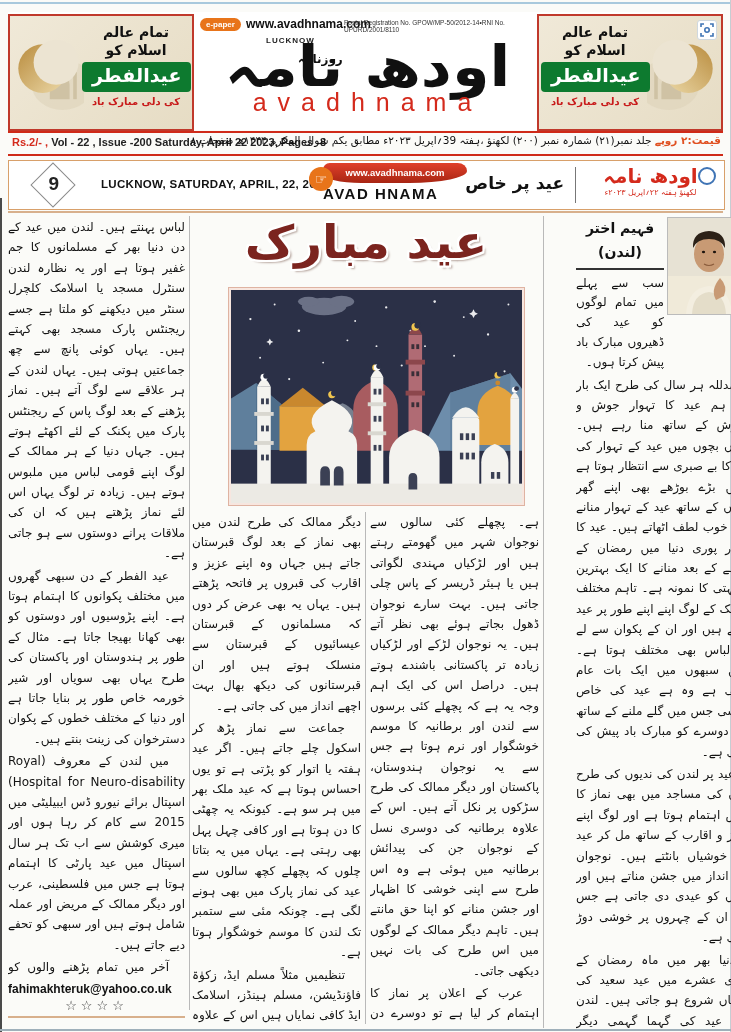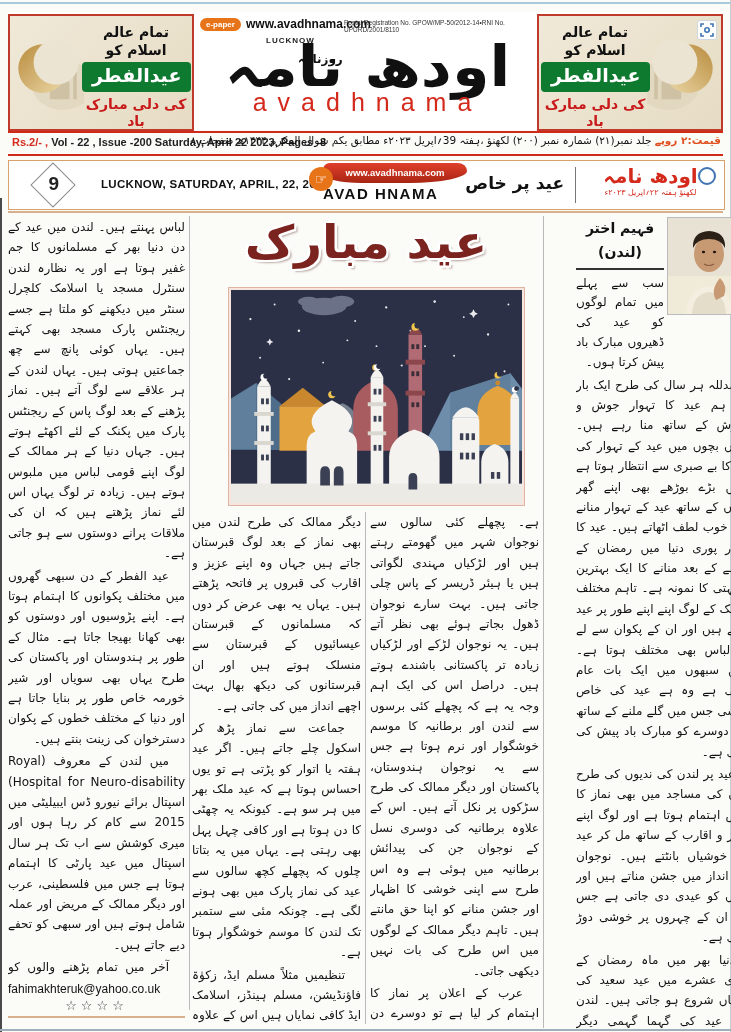--- a/index.html
+++ b/index.html
@@ -20,21 +20,21 @@
   .eid-panel.left{left:0;}
   .eid-panel.right{right:0;}
   .crescent-wrap{position:absolute;top:4px;width:72px;height:104px;}
   .eid-panel.left .crescent-wrap{left:2px;}
   .eid-panel.right .crescent-wrap{right:2px;transform:scaleX(-1);}
   .eid-text{position:absolute;top:8px;width:108px;text-align:center;line-height:1.25;}
   .eid-panel.left .eid-text{right:2px;}
   .eid-panel.right .eid-text{left:2px;}
   .eid-l1{font-size:14px;font-weight:bold;color:#111;}
   .eid-l2{display:inline-block;margin-top:3px;background:#0d7a2f;color:#fff;font-size:19px;font-weight:bold;padding:2px 10px 4px;border-radius:4px;}
-  .eid-l3{margin-top:4px;font-size:14px;font-weight:bold;color:#c81a1a;}
+  .eid-l3{margin-top:4px;font-size:10px;font-weight:bold;color:#c81a1a;}
   .scan-icon{position:absolute;top:4px;right:4px;width:18px;height:18px;background:#fff;border-radius:3px;border:1px solid #cfd8df;}
 
   .mast-center{left:186px;top:0;width:347px;height:118px;text-align:center;}
   .epaper-badge{position:absolute;left:6px;top:6px;background:#e8741a;color:#fff;font-size:8px;font-weight:bold;padding:2px 6px;border-radius:8px;font-family:"Liberation Sans",sans-serif;}
   .site-top{position:absolute;left:52px;top:5px;font-size:12px;font-weight:bold;font-family:"Liberation Sans",sans-serif;color:#111;}
   .postal{position:absolute;left:150px;top:7px;width:200px;font-size:6.5px;color:#333;font-family:"Liberation Sans",sans-serif;text-align:left;}
   .city{position:absolute;left:72px;top:24px;font-size:8px;font-weight:bold;letter-spacing:1px;color:#222;font-family:"Liberation Sans",sans-serif;}
   .roznama{position:absolute;left:104px;top:40px;font-size:12px;font-weight:bold;color:#111;}
   .title-urdu{position:absolute;left:0;top:24px;width:347px;font-size:56px;font-weight:bold;color:#101010;transform:scaleX(1.08);line-height:1.1;}
   .title-latin{position:absolute;left:0;top:76px;width:347px;font-size:25px;font-weight:normal;color:#d42a1c;letter-spacing:11px;font-family:"Liberation Sans",sans-serif;}
@@ -67,21 +67,21 @@
   
   .urdu{direction:rtl;text-align:justify;font-size:12px;line-height:1.7;color:#141414;}
   .urdu p{margin:0 0 2px;}
   .urdu p + p{text-indent:16px;}
   .vrule{width:1px;background:#b9b9b9;}
   .v1{left:189px;top:216px;height:794px;}
   .v2{left:365px;top:512px;height:512px;}
   .v3{left:543px;top:216px;height:812px;}
 
   .col1{left:8px;top:217px;width:177px;height:760px;overflow:hidden;}
-  .email{left:8px;top:982px;width:177px;font-size:12px;font-weight:normal;font-family:"Liberation Sans",sans-serif;color:#111;direction:ltr;}
+  .email{left:8px;top:982px;width:177px;font-size:12px;font-weight:bold;font-family:"Liberation Sans",sans-serif;color:#111;direction:ltr;}
   .stars{left:8px;top:998px;width:177px;text-align:center;font-size:13px;letter-spacing:4px;color:#444;}
   .col1-endrule{left:8px;top:1016px;width:177px;height:2px;background:#d8b08c;}
 
   .headline{left:192px;top:215px;width:348px;height:68px;text-align:center;direction:rtl;
     font-size:46px;font-weight:bold;color:#7b241f;transform:scaleX(1.05);
     text-shadow:-2px 0 #fff,2px 0 #fff,0 -2px #fff,0 2px #fff,-2px -2px #fff,2px 2px #fff,-2px 2px #fff,2px -2px #fff,3px 3px 2px #b9a9a2;}
   .illus-frame{left:228px;top:287px;width:297px;height:219px;border:1px solid #dfb3a2;background:#f7e6df;padding:2px;box-sizing:border-box;}
   .illus-frame svg{display:block;width:100%;height:100%;}
   .col2{left:192px;top:512px;width:169px;height:512px;overflow:hidden;}
   .col3{left:370px;top:512px;width:169px;height:512px;overflow:hidden;}

